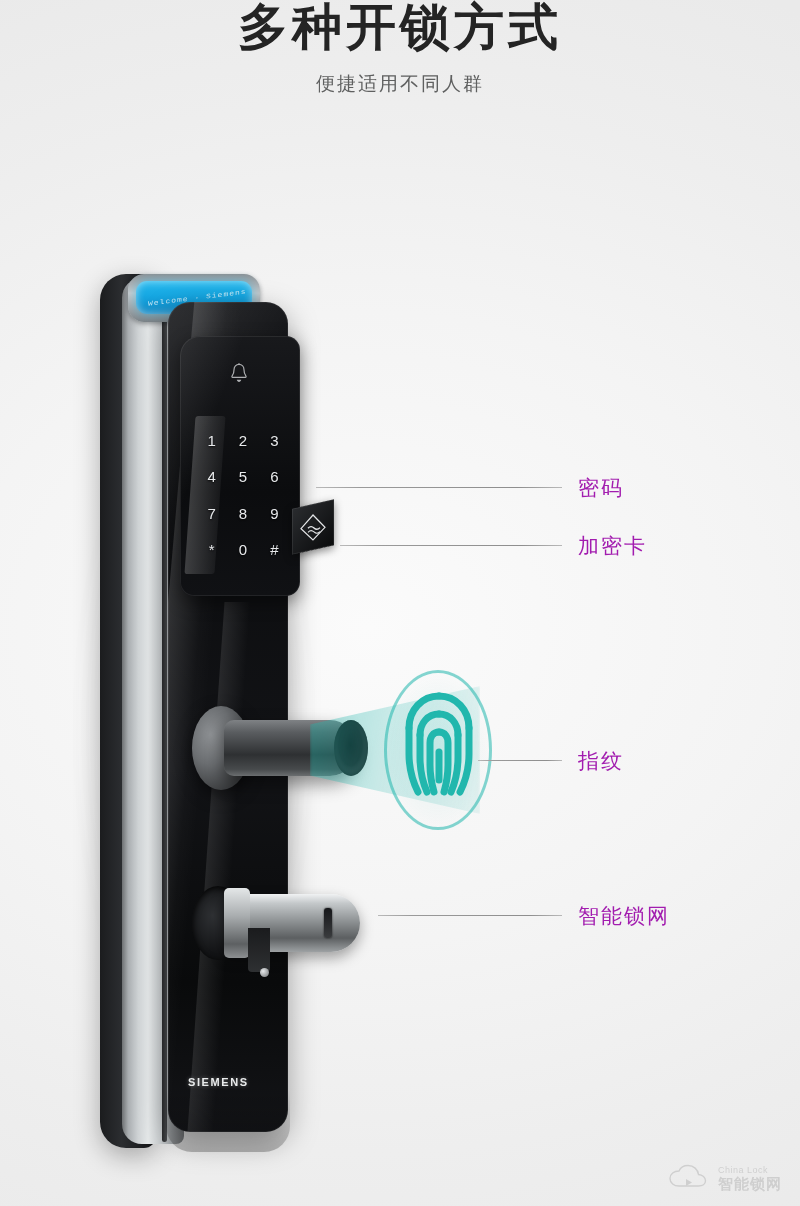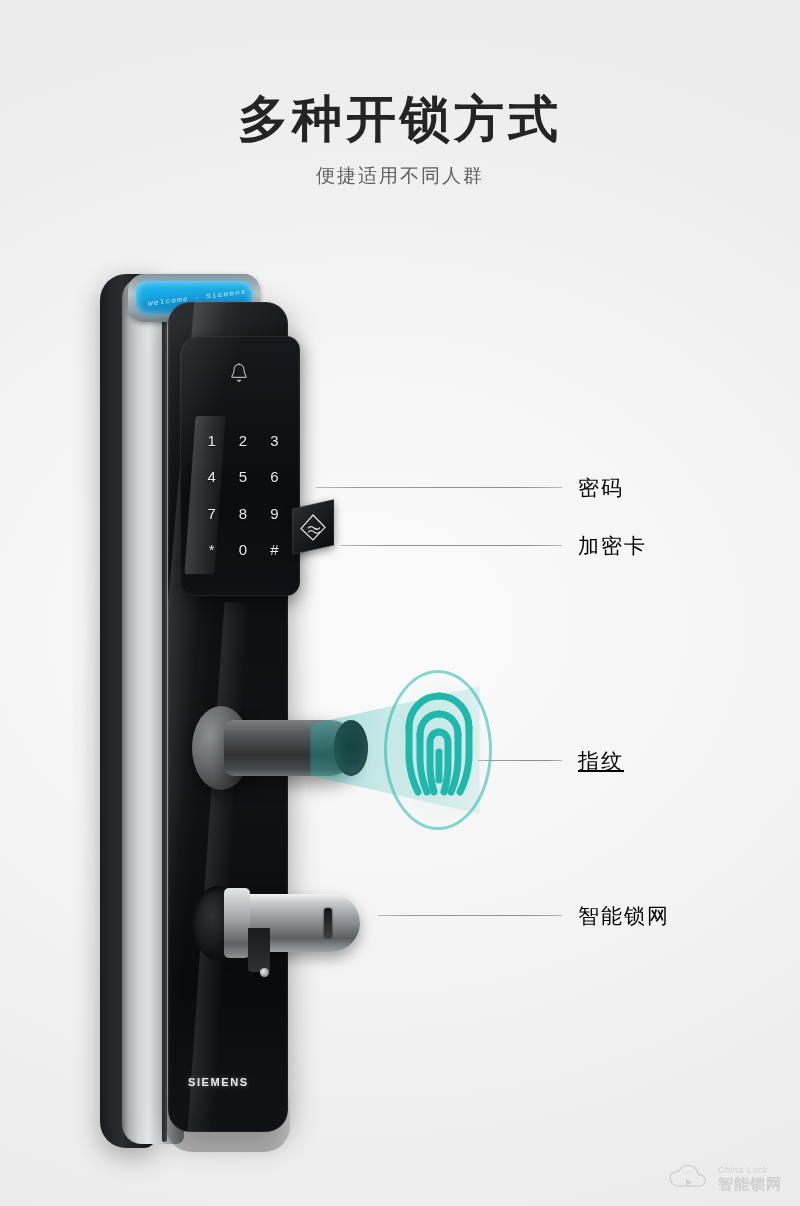--- a/index.html
+++ b/index.html
@@ -10,38 +10,37 @@
   body{
     position:relative;
     background:
       radial-gradient(ellipse 900px 700px at 46% 52%, #fbfbfb 0%, #f4f4f4 45%, #eeeeee 75%, #eaeaea 100%);
     overflow:hidden;
   }
 
   
   .header{ position:absolute; left:0; top:0; width:800px; text-align:center; }
   .title{
-    margin-top:92px;
     font-size:50px; font-weight:bold; letter-spacing:4px;
     color:#242424; line-height:1.1;
   }
   .subtitle{
     margin-top:16px;
     font-size:19px; letter-spacing:2px; color:#5f6060;
   }
 
   
   .callout{ position:absolute; }
   .callout .lead{
     position:absolute; height:1px;
     background:linear-gradient(to right,#b9b9b9,#9a9a9a 18%,#8e8e8e 82%,#b9b9b9);
   }
   .callout .ctext{
     position:absolute; white-space:nowrap;
-    font-size:21px; letter-spacing:2px; color:#000000;
+    font-size:21px; letter-spacing:2px; color:#a21caf;
   }
 
   
   #lock{ position:absolute; left:96px; top:268px; width:300px; height:890px; }
 
   
   .wall-shadow{
     position:absolute; left:-18px; top:18px; width:290px; height:884px;
     background:radial-gradient(ellipse 150px 440px at 40% 50%, rgba(120,120,125,.20), rgba(120,120,125,0) 72%);
     filter:blur(14px);
@@ -340,21 +339,21 @@
   <div class="ctext" style="left:578px; top:474px;">密码</div>
 </div>
 
 <div class="callout">
   <div class="lead" style="left:340px; top:545px; width:222px;"></div>
   <div class="ctext" style="left:578px; top:532px;">加密卡</div>
 </div>
 
 <div class="callout">
   <div class="lead" style="left:478px; top:760px; width:84px;"></div>
-  <div class="ctext" style="left:578px; top:747px;text-decoration:underline;">指纹</div>
+  <div class="ctext" style="left:578px; top:747px;">指纹</div>
 </div>
 
 <div class="callout">
   <div class="lead" style="left:378px; top:915px; width:184px;"></div>
   <div class="ctext" style="left:578px; top:902px;">智能锁网</div>
 </div>
 
 <div class="watermark">
   <svg width="44" height="30" viewBox="0 0 44 30">
     <path d="M13 22c-5 0-9-3-9-7.5S8 7 13 7c1.5-3.5 5-5.5 9-5.5 5.5 0 10 4 10.5 9 4 .3 7 3 7 6.3 0 3.4-3.2 5.2-7 5.2H13z" fill="none" stroke="#6a6a6a" stroke-width="1.4"></path>

